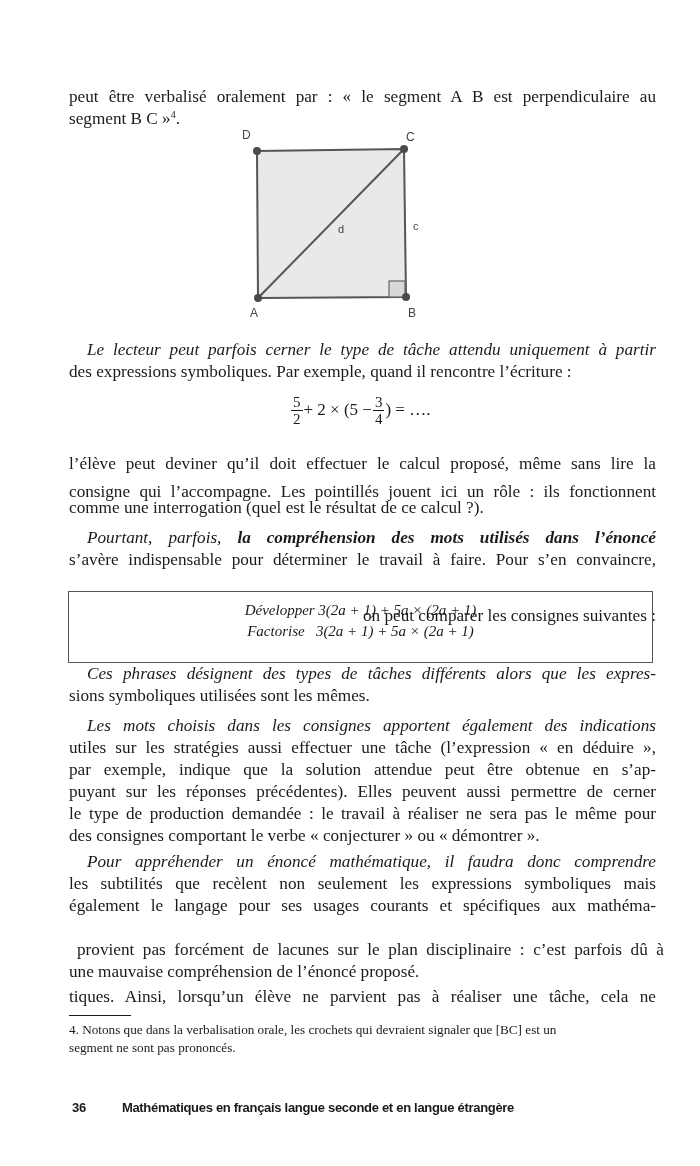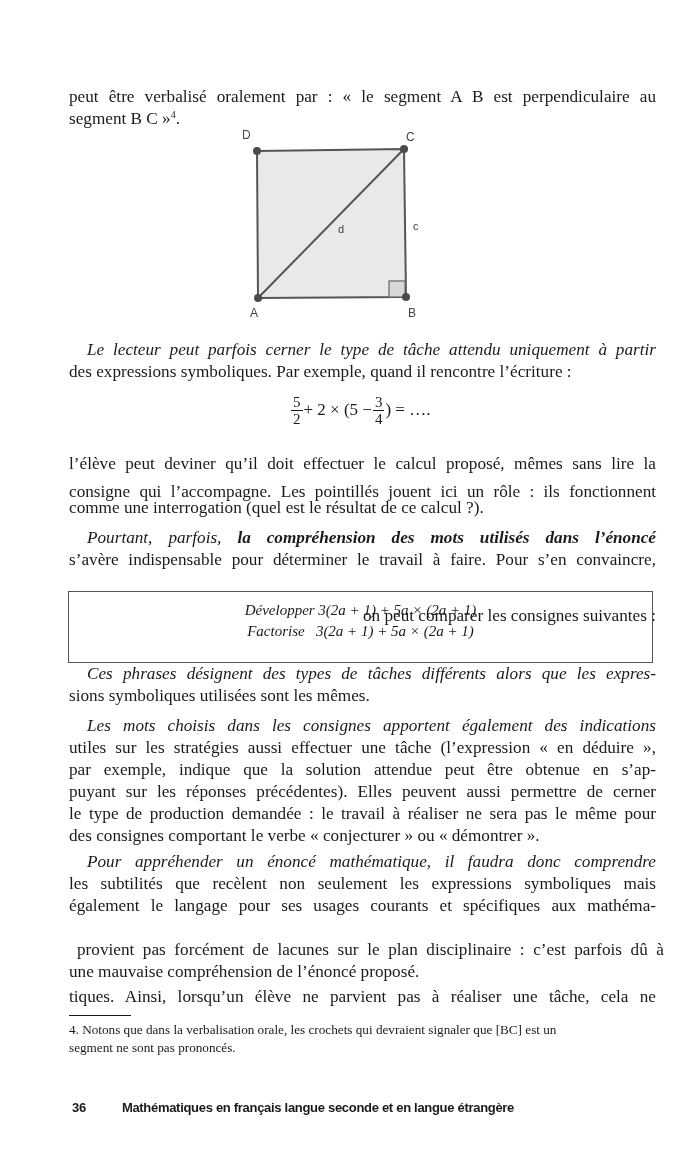--- a/index.html
+++ b/index.html
@@ -61,21 +61,21 @@
     <span class="den">2</span>
   </span>
   <span>+ 2 × (5 −</span>
   <span class="frac">
     <span class="num">3</span>
     <span class="den">4</span>
   </span>
   <span>) = ….</span>
 </div>
 
-<div class="line just" style="top:453px;">l’élève peut deviner qu’il doit effectuer le calcul proposé, mêmes sans lire la</div>
+<div class="line just" style="top:453px;">l’élève peut deviner qu’il doit effectuer le calcul proposé, même sans lire la</div>
 <div class="line just" style="top:475px;margin-top:6px;">consigne qui l’accompagne. Les pointillés jouent ici un rôle : ils fonctionnent</div>
 <div class="line" style="top:497px;">comme une interrogation (quel est le résultat de ce calcul ?).</div>
 
 <div class="line just indent" style="top:527px;"><span>Pourtant, parfois, </span><b>la compréhension des mots utilisés dans l’énoncé</b></div>
 <div class="line just" style="top:549px;">s’avère indispensable pour déterminer le travail à faire. Pour s’en convaincre,</div>
 <div class="line" style="top:605px;text-align:right;">on peut comparer les consignes suivantes :</div>
 
 <div class="boxed">
   <div class="row" style="top:9px;">Développer 3(2a + 1) + 5a × (2a + 1)</div>
   <div class="row" style="top:30px; white-space: pre;">Factorise   3(2a + 1) + 5a × (2a + 1)</div>

